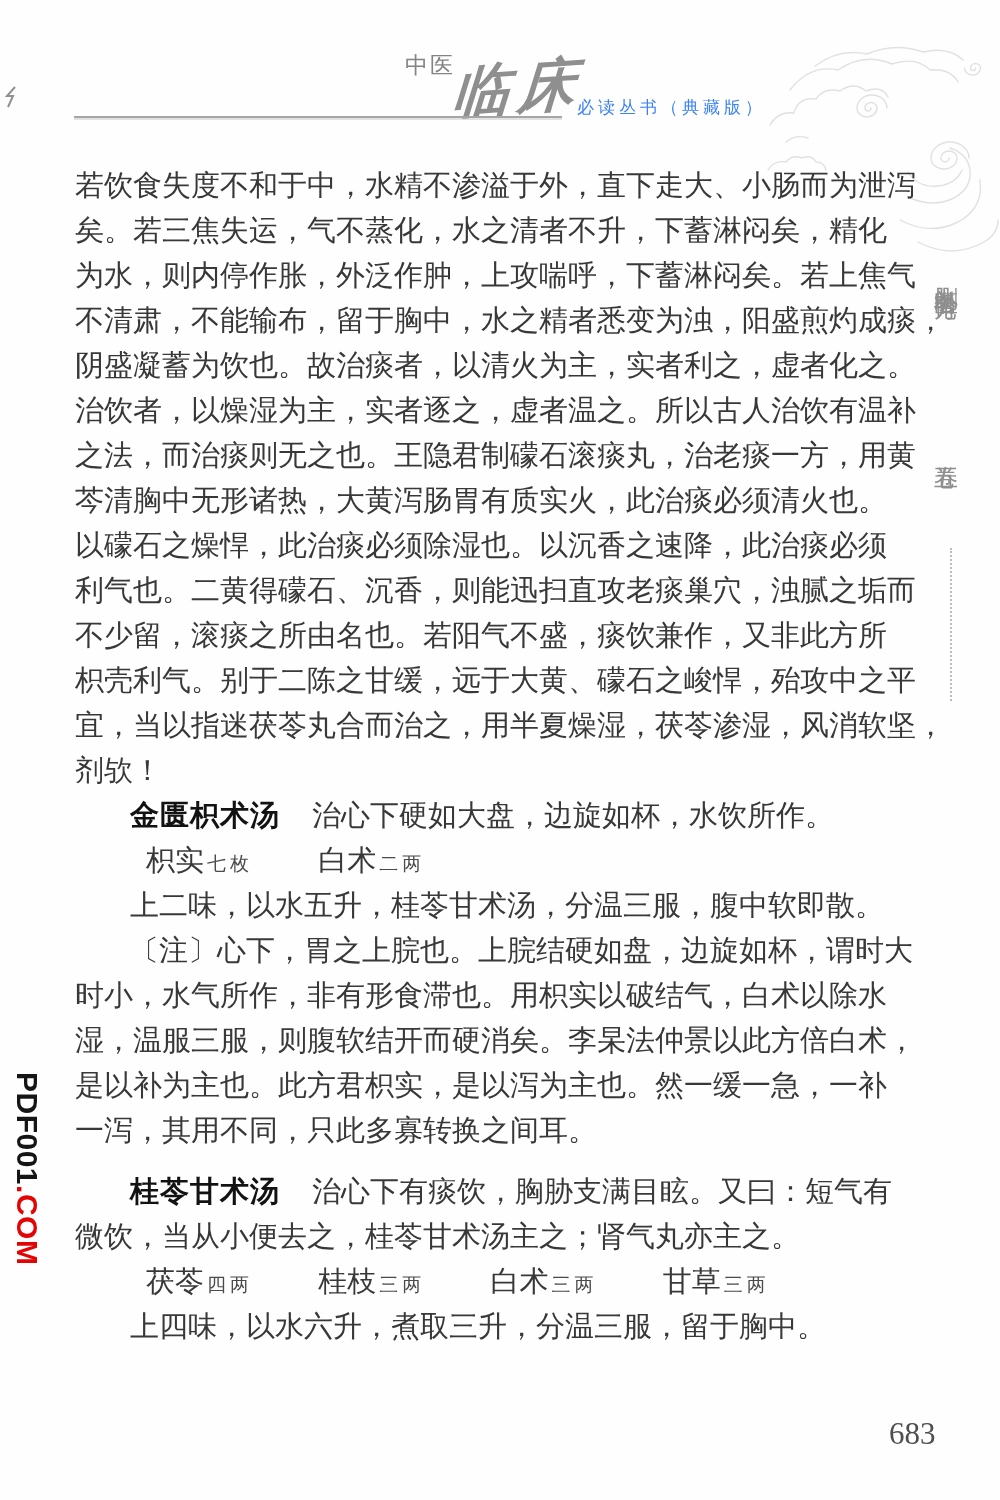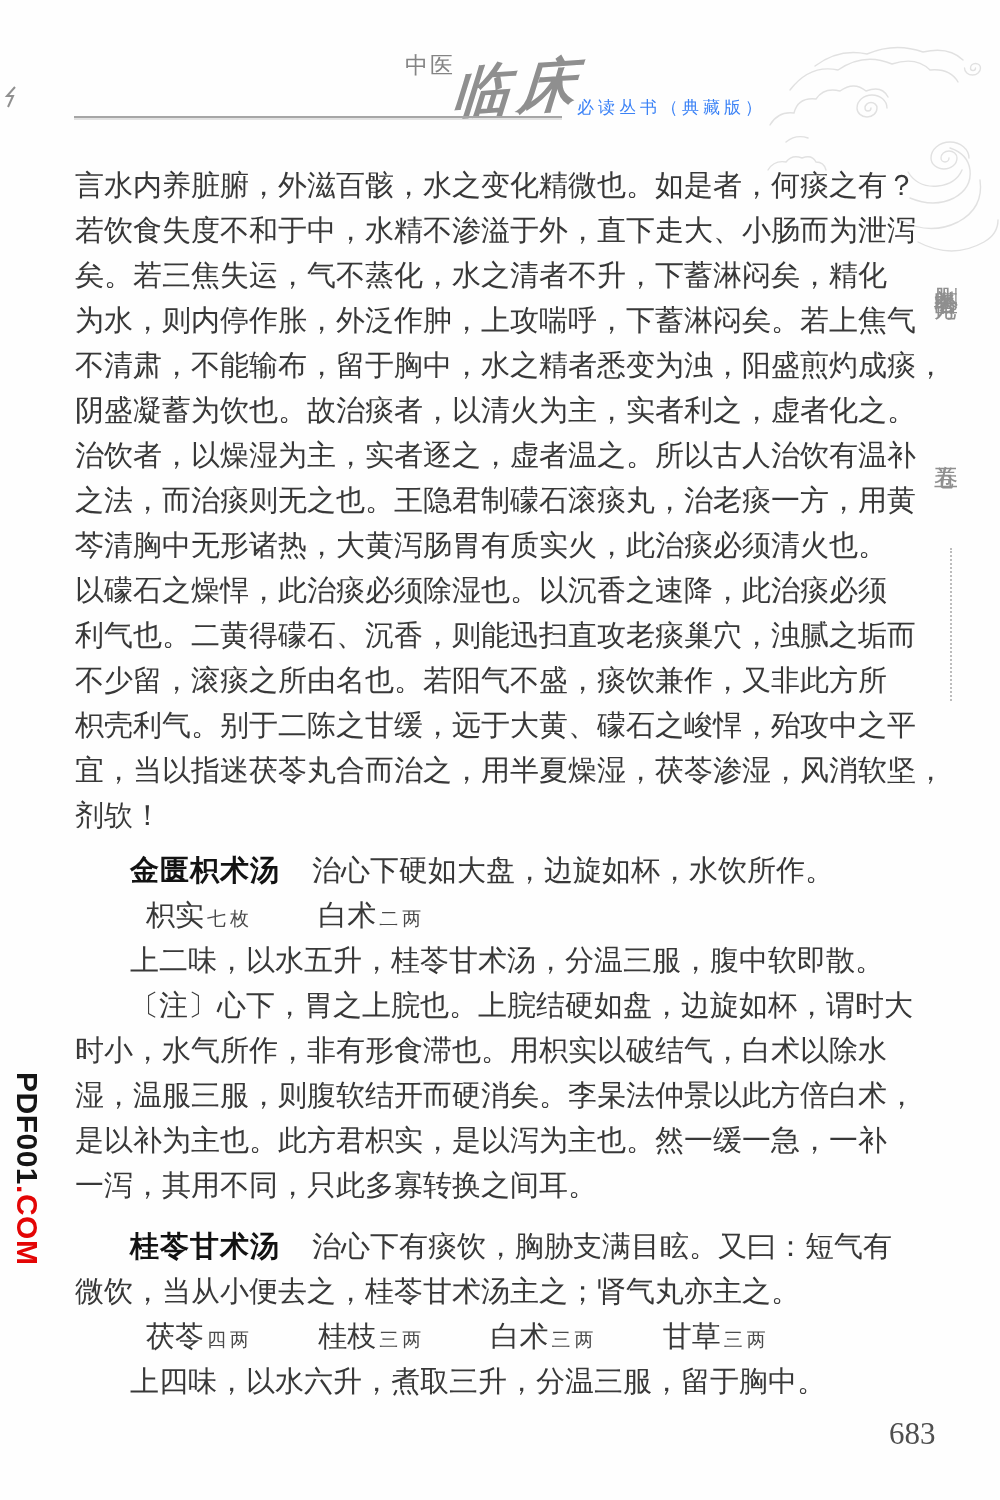--- a/index.html
+++ b/index.html
@@ -19,21 +19,21 @@
   
   .clouds{position:absolute;left:760px;top:30px;}
   .edge-smudge{position:absolute;left:4px;top:86px;}
 
   
   .text-block{position:absolute;left:75px;top:163px;width:818px;color:#383838;}
   .ln{height:45px;line-height:45px;font-size:29px;white-space:nowrap;}
   .indent{padding-left:55px;}
   .f-title{font-family:"Liberation Sans","DejaVu Sans",sans-serif;font-weight:bold;
     color:#121212;margin-right:32px;letter-spacing:1px;}
-  .gap-before{margin-top:10px;}
+  .gap-before{}
   .gap-before-sm{margin-top:16px;}
   .ing{margin-right:42px;margin-left:16px;}
   .ing .dose{font-size:19px;color:#4a4a4a;letter-spacing:4px;margin-left:3px;}
 
   
   .side-title{position:absolute;left:930px;top:268px;writing-mode:vertical-rl;
     font-size:24px;color:#8f8f8f;letter-spacing:2px;}
   .side-volume{position:absolute;left:930px;top:447px;writing-mode:vertical-rl;
     font-size:24px;color:#8f8f8f;letter-spacing:2px;}
   .side-dots{position:absolute;left:950px;top:548px;height:153px;width:0;
@@ -78,21 +78,20 @@
 
   <svg class="edge-smudge" width="16" height="24" viewBox="0 0 16 24">
     <polyline points="11,1 3,10 9,10 4,21" fill="none" stroke="#909090" stroke-width="2"></polyline>
   </svg>
 
   <div class="side-title">删补名医方论</div>
   <div class="side-volume">卷五</div>
   <div class="side-dots"></div>
 
   <div class="text-block">
-    <div class="ln">言水内养脏腑，外滋百骸，水之变化精微也。如是者，何痰之有？</div>
     <div class="ln">若饮食失度不和于中，水精不渗溢于外，直下走大、小肠而为泄泻</div>
     <div class="ln">矣。若三焦失运，气不蒸化，水之清者不升，下蓄淋闷矣，精化</div>
     <div class="ln">为水，则内停作胀，外泛作肿，上攻喘呼，下蓄淋闷矣。若上焦气</div>
     <div class="ln">不清肃，不能输布，留于胸中，水之精者悉变为浊，阳盛煎灼成痰，</div>
     <div class="ln">阴盛凝蓄为饮也。故治痰者，以清火为主，实者利之，虚者化之。</div>
     <div class="ln">治饮者，以燥湿为主，实者逐之，虚者温之。所以古人治饮有温补</div>
     <div class="ln">之法，而治痰则无之也。王隐君制礞石滚痰丸，治老痰一方，用黄</div>
     <div class="ln">芩清胸中无形诸热，大黄泻肠胃有质实火，此治痰必须清火也。</div>
     <div class="ln">以礞石之燥悍，此治痰必须除湿也。以沉香之速降，此治痰必须</div>
     <div class="ln">利气也。二黄得礞石、沉香，则能迅扫直攻老痰巢穴，浊腻之垢而</div>

